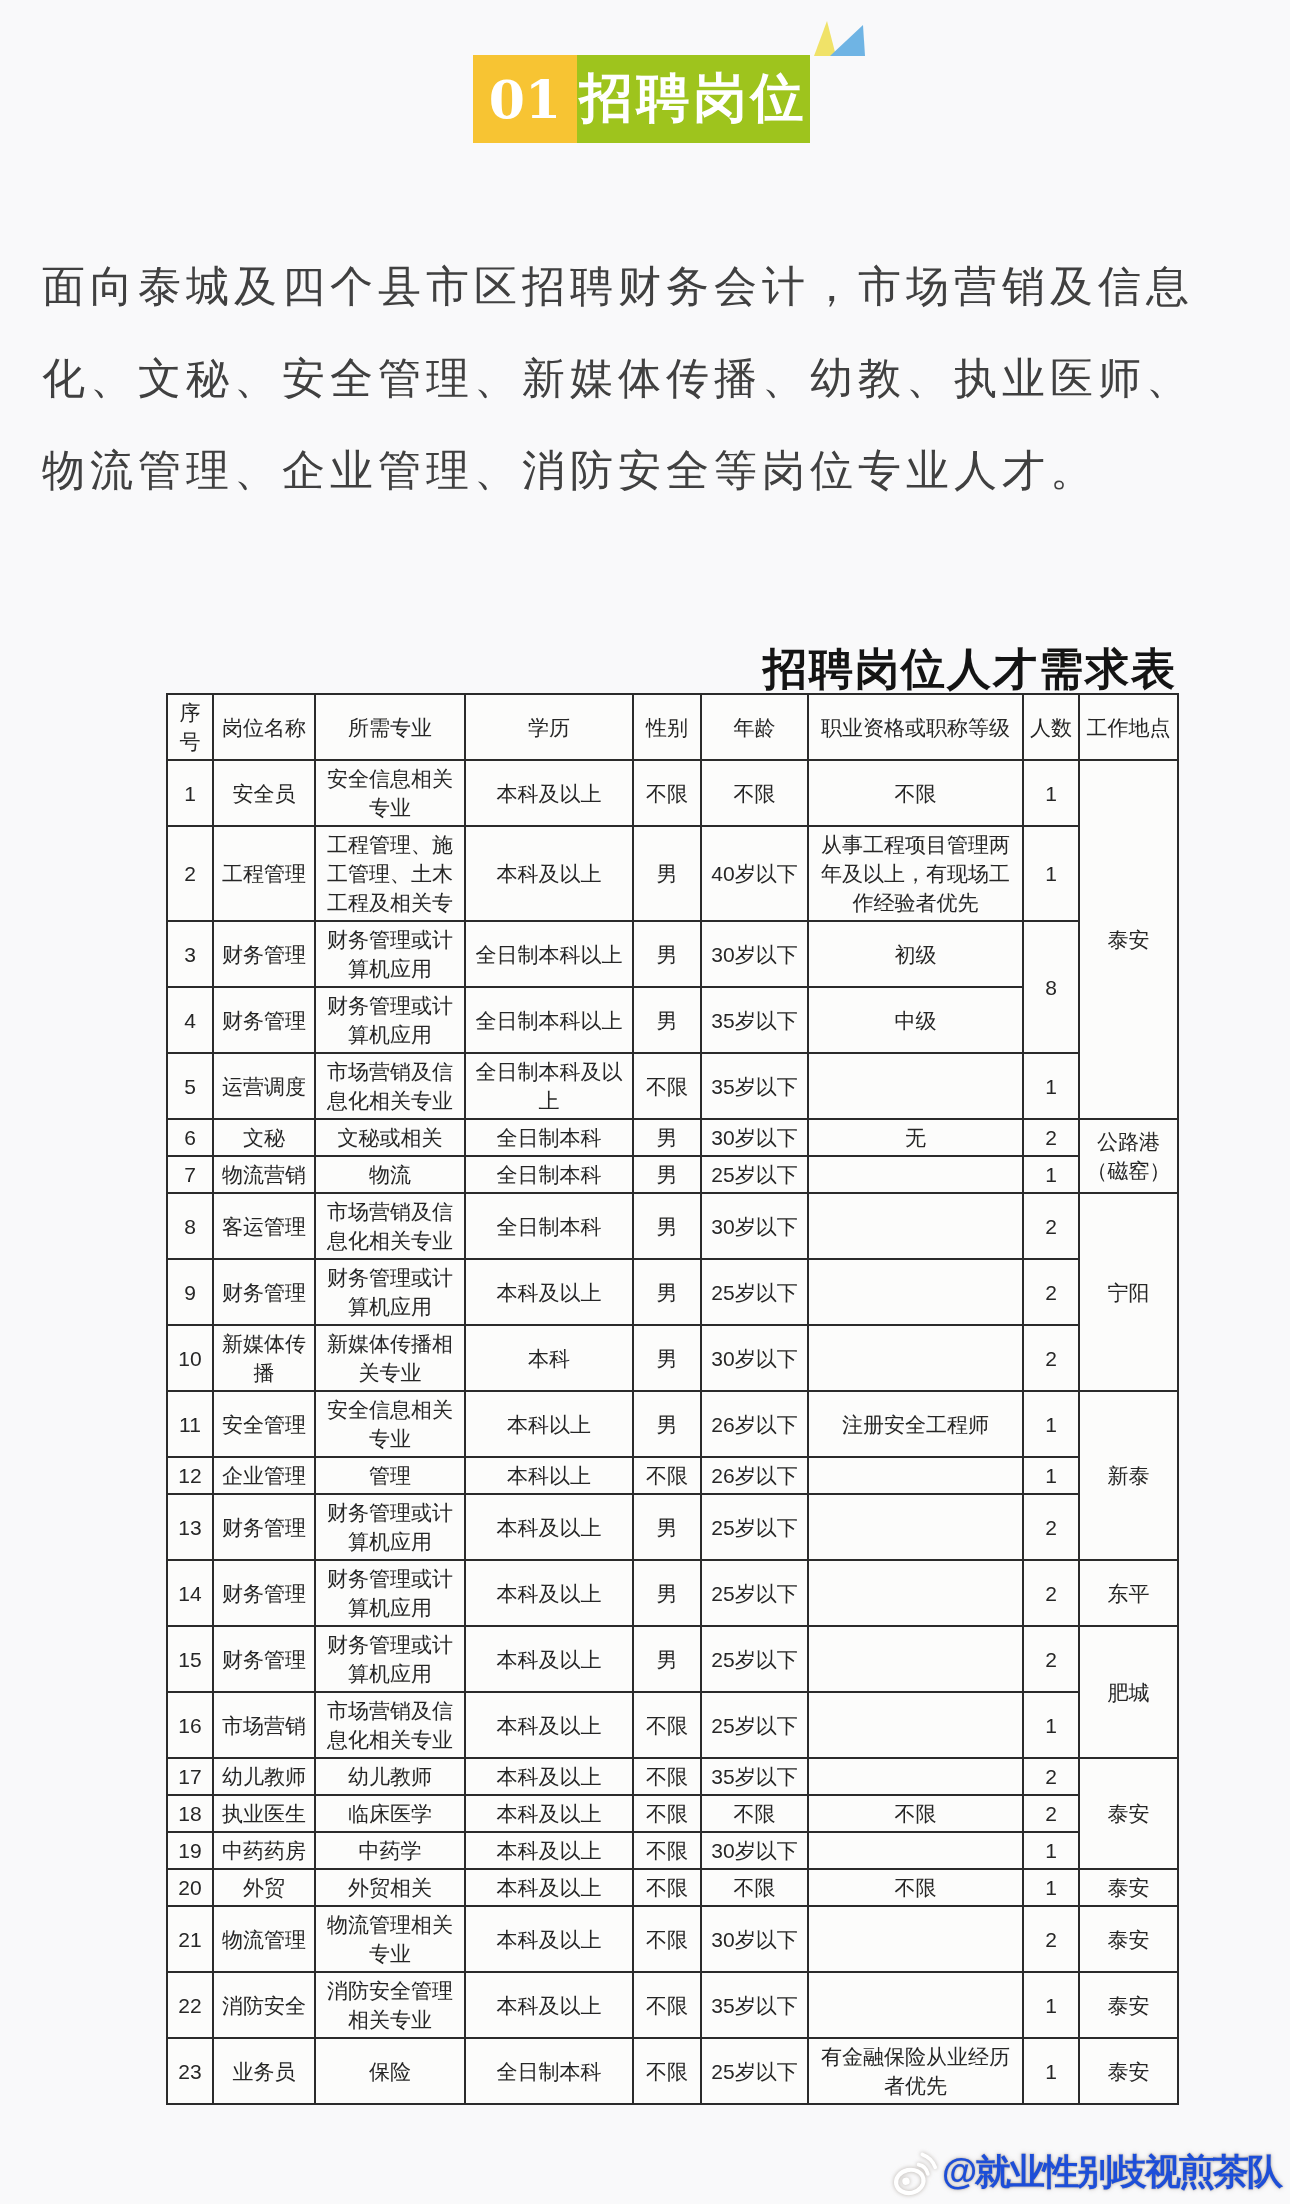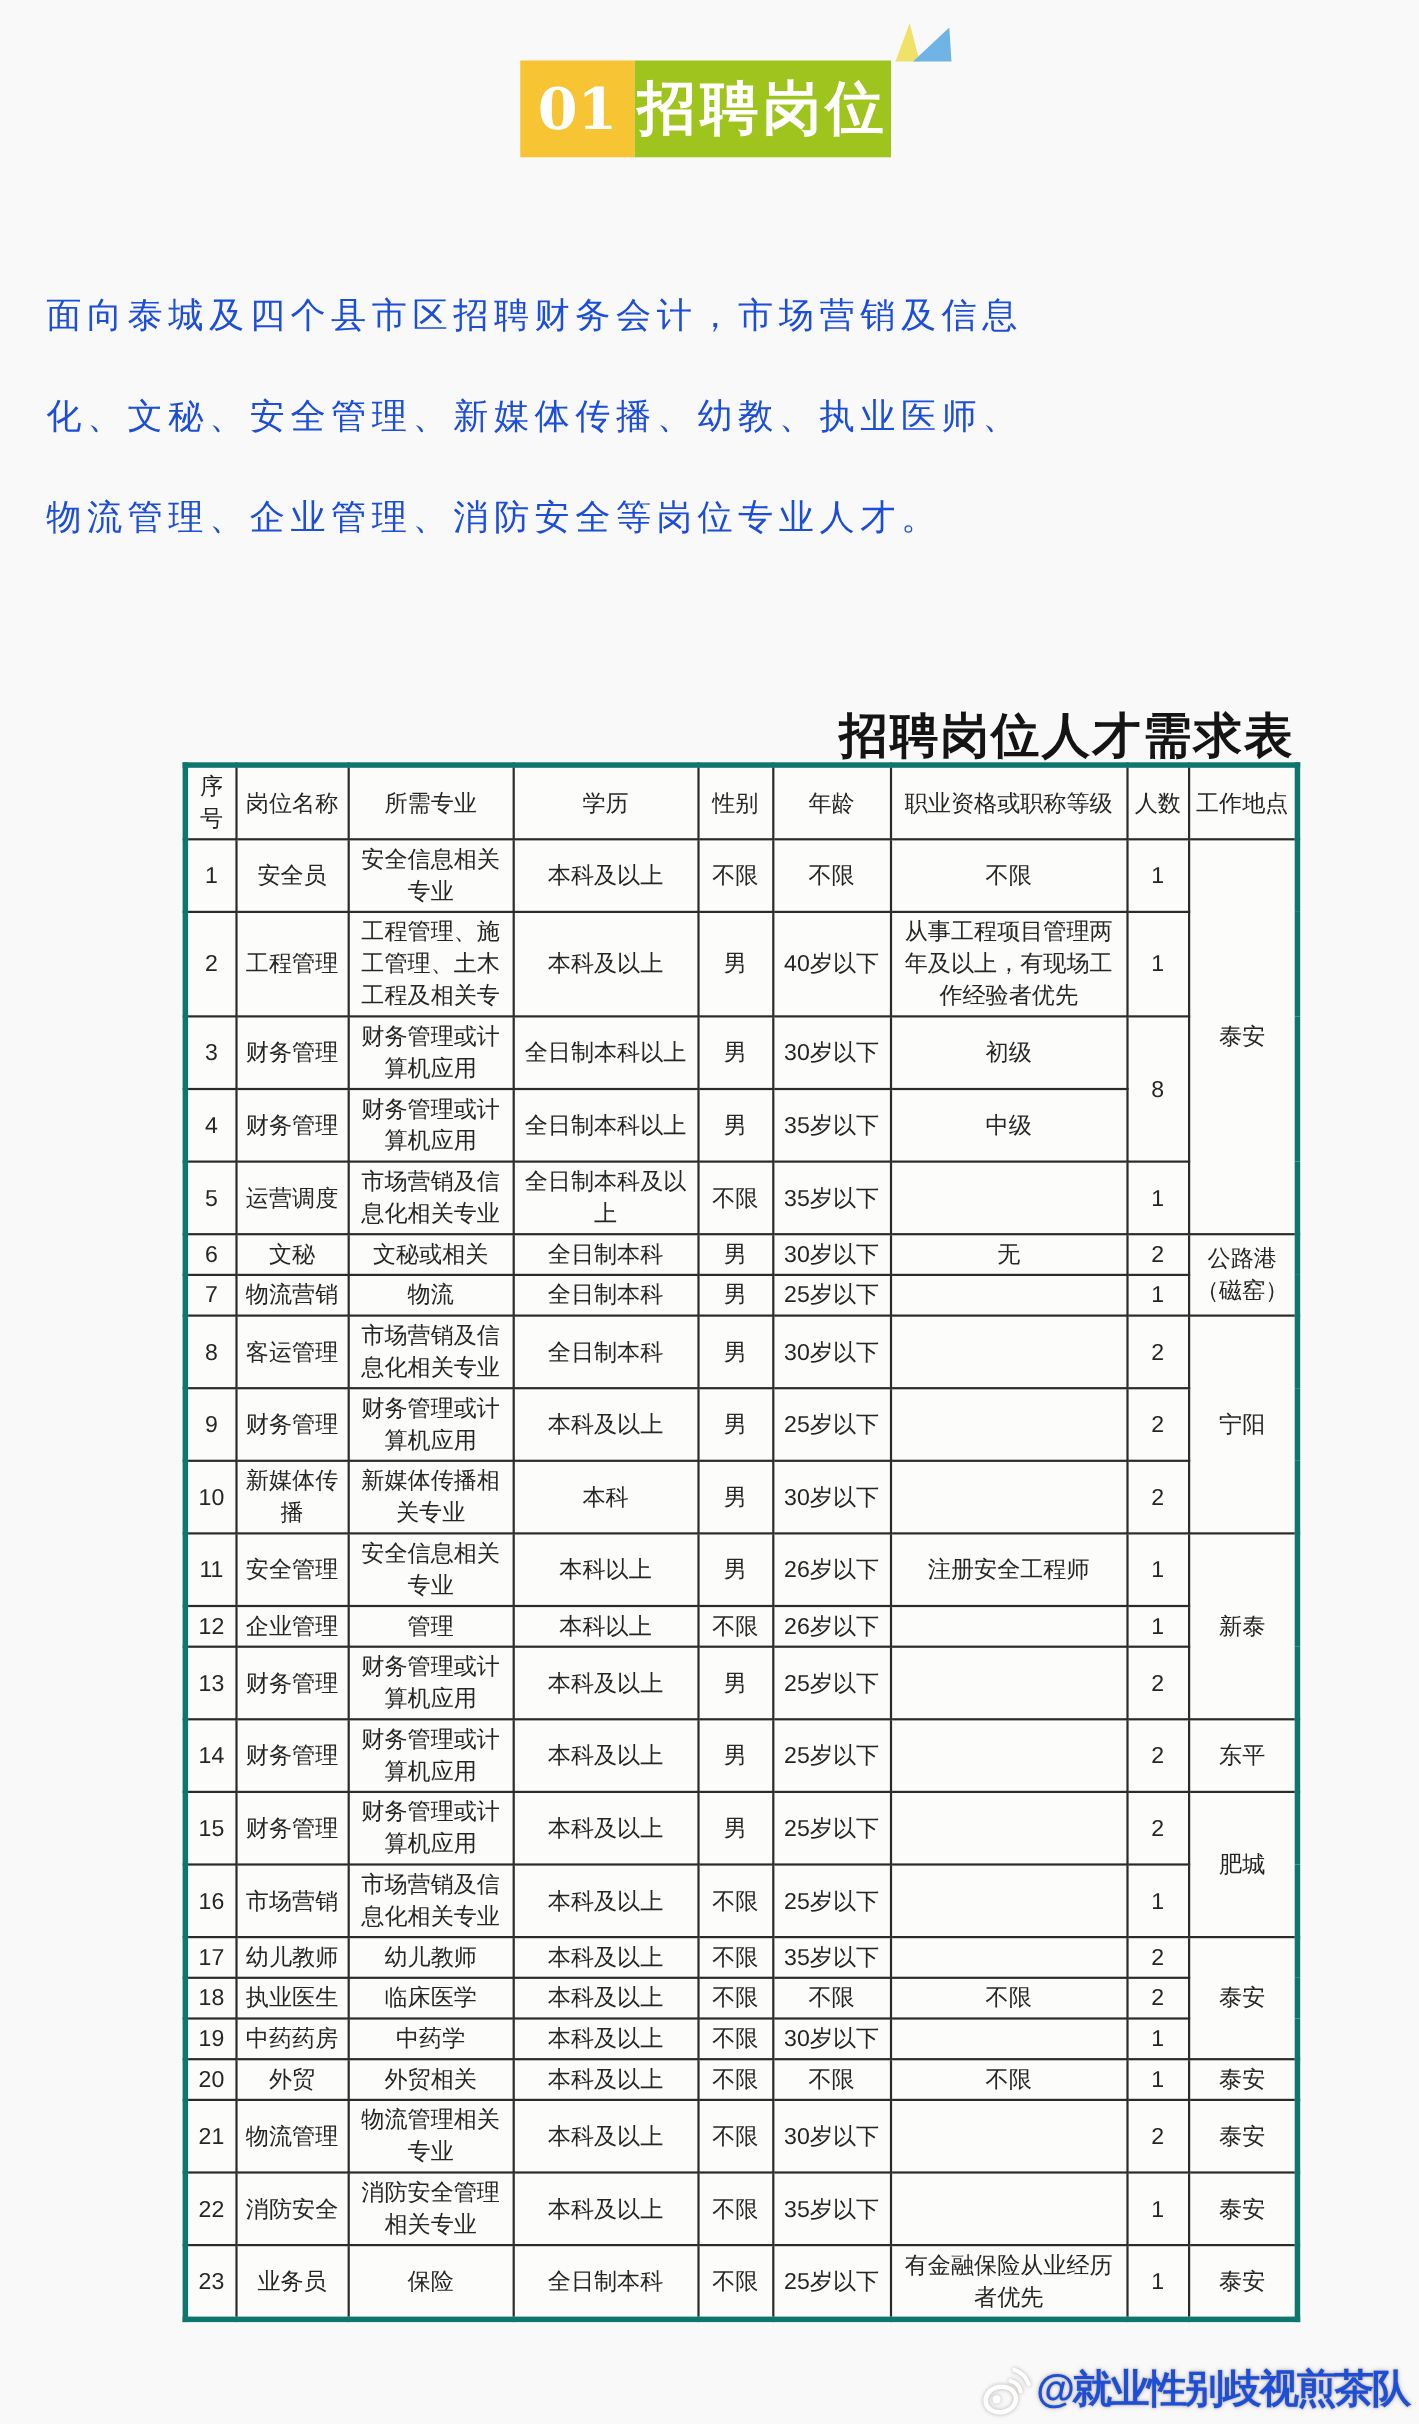--- a/index.html
+++ b/index.html
@@ -20,33 +20,33 @@
   .badge-title{
     position:absolute;left:577px;top:55px;width:233px;height:88px;
     display:flex;align-items:center;justify-content:center;
     color:#fff;font-weight:bold;font-size:53px;letter-spacing:4px;
   }
   .badge-deco{position:absolute;left:813px;top:20px;width:54px;height:37px;}
   
   .intro{position:absolute;left:42px;top:258px;width:1220px;}
   .intro-line{
     display:block;height:92px;line-height:56px;
-    font-size:32px;letter-spacing:5px;color:#1d4ed8;
+    font-size:43px;letter-spacing:5px;color:#404040;
   }
   
   .table-title{
     position:absolute;left:166px;top:640px;width:1011px;
     text-align:right;font-family:"DejaVu Serif", serif;font-weight:bold;
     font-size:44px;color:#141414;letter-spacing:2px;
   }
   table.req{
     position:absolute;left:166px;top:693px;
     width:1011px;border-collapse:collapse;table-layout:fixed;
     background:#fcfcfb;
-    border:5px solid #0f766e;
+    border:2px solid #0f766e;
     font-size:21px;color:#262626;
   }
   table.req th, table.req td{
     border:2px solid #2b2b2b;
     text-align:center;vertical-align:middle;
     padding:3px 2px;line-height:29px;
     word-break:break-all;overflow:hidden;
     font-weight:normal;
   }
   table.req th{font-size:21px;}

